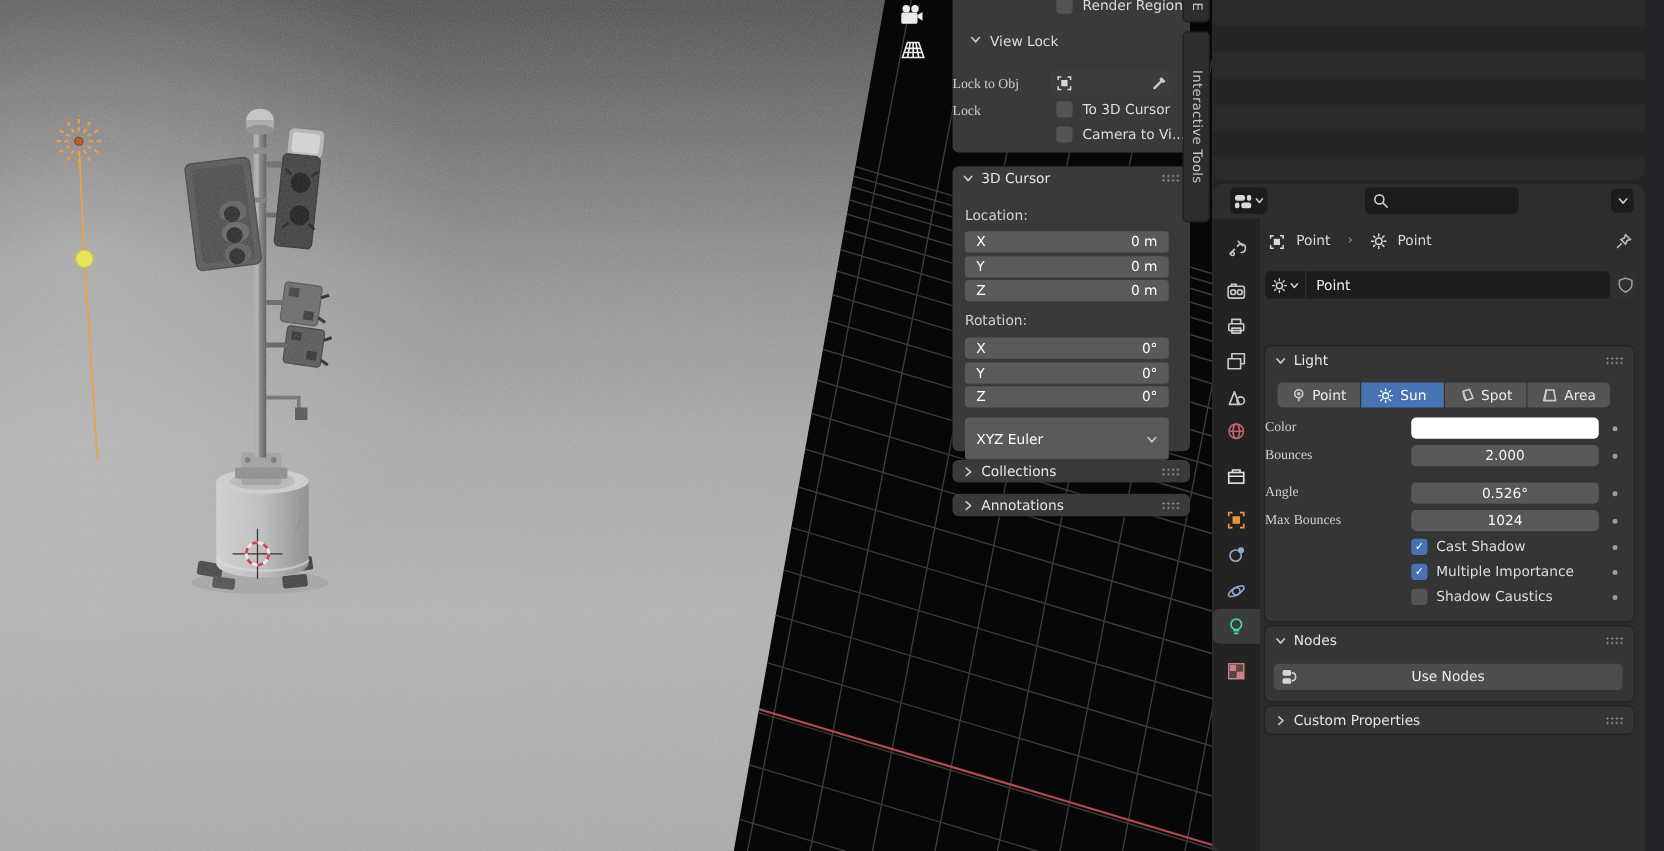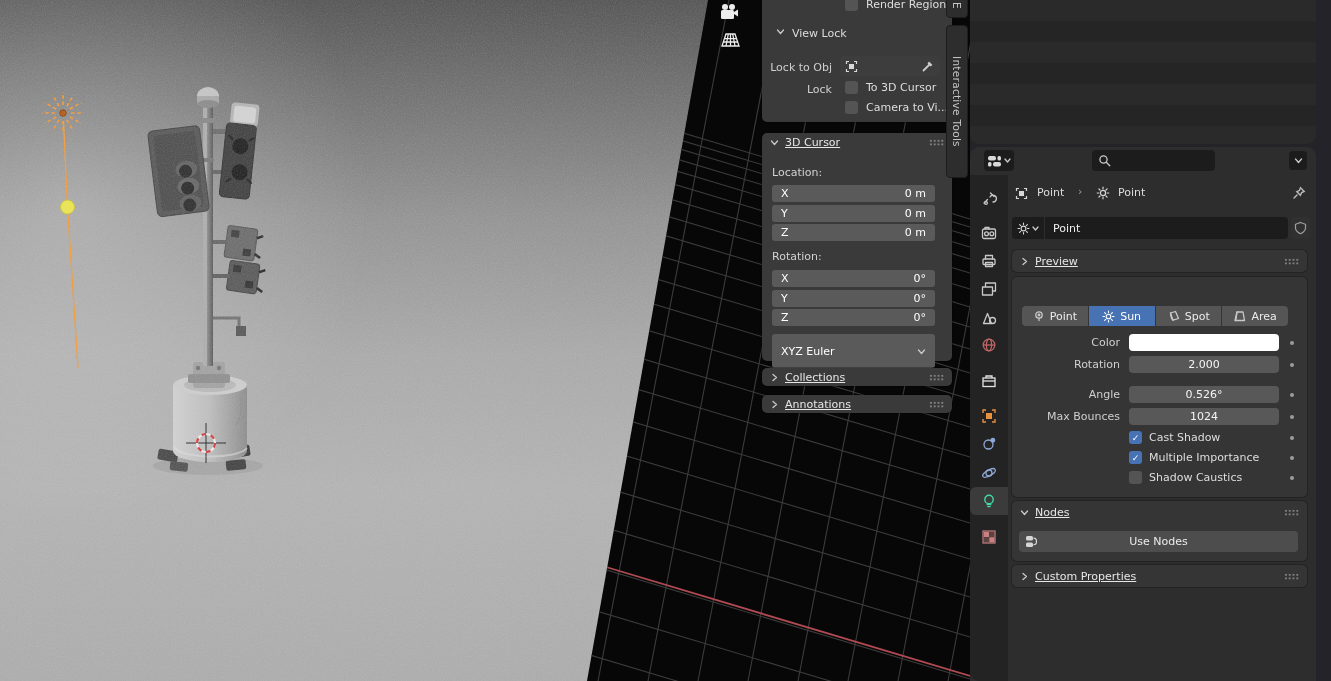--- a/index.html
+++ b/index.html
@@ -16,21 +16,21 @@
     left:0;top:0;width:970px;height:681px;overflow:hidden;
     background:linear-gradient(180deg,#575757 0%,#6f6f6f 12%,#949494 32%,#aaaaaa 52%,#b3b3b3 72%,#acacac 100%);
   }
   
   .bpanel{
     position:absolute;left:0;width:190px;
     background:#3a3a3a;border-radius:5px;
     box-shadow:0 0 0 1px rgba(0,0,0,.28);
   }
   .phead{height:18px;display:flex;align-items:center;gap:6px;padding:0 8px;color:#e6e6e6;}
-  .ptitle{white-space:nowrap;text-decoration:underline;}
+  .ptitle{white-space:nowrap;}
   .grip{
     margin-left:auto;width:15px;height:7px;opacity:.75;
     background-image:radial-gradient(circle,#9a9a9a .8px,transparent 1px);
     background-size:3.8px 3.6px;
   }
   .chev{width:9px;height:9px;display:inline-block;flex:0 0 auto;}
   .nfield{
     position:absolute;left:10px;width:163px;height:17px;background:#5a5a5a;border-radius:3px;
     display:flex;justify-content:space-between;align-items:center;
     padding:0 9px;box-sizing:border-box;color:#ffffff;
@@ -51,21 +51,21 @@
   #outliner{
     left:0;top:0;width:346px;height:144px;border-radius:0 0 9px 9px;
     background:repeating-linear-gradient(180deg,#2a2a2a 0 21px,#252525 21px 42px);
   }
   #props{left:0;top:147px;width:346px;height:534px;background:#2d2d2d;border-radius:9px 9px 0 0;}
   .hbtn{position:absolute;background:#1c1c1c;border-radius:4px;display:flex;align-items:center;justify-content:center;gap:2px;}
   #tabrail{position:absolute;left:0;top:28px;width:38px;height:506px;background:#232323;border-radius:0 0 0 9px;}
   .tabicon{position:absolute;left:11px;width:16px;height:16px;}
   #tab-active-bg{position:absolute;left:0;width:38px;height:28px;background:#3b3b3b;border-radius:6px 0 0 6px;}
   .ppanel{position:absolute;left:42px;width:295px;background:#353535;border-radius:5px;box-shadow:0 0 0 1px rgba(0,0,0,.22);}
-  .rlabel{position:absolute;text-align:right;color:#cfcfcf;white-space:nowrap;}
+  .rlabel{position:absolute;text-align:left;color:#cfcfcf;white-space:nowrap;font-family:Liberation Serif, serif;}
   .pfield{position:absolute;left:117px;width:150px;height:17px;background:#585858;border-radius:4px;
     display:flex;align-items:center;justify-content:center;color:#f5f5f5;}
   .kdot{position:absolute;left:278px;width:4px;height:4px;border-radius:50%;background:#9c9c9c;}
   .typebtns{position:absolute;left:10px;top:29px;width:266px;height:20px;display:flex;gap:1px;}
   .typebtn{flex:1;background:#555555;display:flex;align-items:center;justify-content:center;gap:5px;color:#ebebeb;}
   .typebtn:first-child{border-radius:4px 0 0 4px;}
   .typebtn:last-child{border-radius:0 4px 4px 0;}
   .typebtn.active{background:#4772b3;color:#ffffff;}
   .crow{position:absolute;left:117px;display:flex;align-items:flex-start;gap:7px;color:#dedede;white-space:nowrap;}
   svg{display:block;}
@@ -542,33 +542,31 @@
           </svg>
       </div>
       <span style="padding-left:8px;color:#f0f0f0">Point</span>
     </div>
     <div class="abs" style="left:321px;top:70px;width:19px;height:22px;background:#303030;border-radius:3px;display:flex;align-items:center;justify-content:center">
       <svg width="13" height="14">
         <path d="M6.5 1.5 L11.5 3.3 V7 C11.5 10.2 6.5 12.8 6.5 12.8 C6.5 12.8 1.5 10.2 1.5 7 V3.3 Z" fill="none" stroke="#9f9f9f" stroke-width="1.2"></path>
       </svg>
     </div>
 
-    <div class="ppanel" style="top:103px;height:22px">
+
+    <div class="ppanel" style="top:130px;height:220px">
       <div class="phead" style="height:22px">
         <span class="chev">
           <svg width="9" height="9">
-              <polyline points="3,1.5 6.5,4.5 3,7.5" class="icon-stroke"></polyline>
-            </svg>
-        </span>
-        <span class="ptitle">Preview</span>
+              <polyline points="1.5,3 4.5,6.5 7.5,3" class="icon-stroke"></polyline>
+            </svg>
+        </span>
+        <span class="ptitle">Light</span>
         <span class="grip"></span>
       </div>
-    </div>
-
-    <div class="ppanel" style="top:130px;height:220px">
 
       <div class="typebtns">
         <div class="typebtn">
           <svg width="12" height="12">
             <g class="icon-stroke" stroke-width="1.1">
                 <circle cx="6" cy="5" r="3.2"></circle>
                 <line x1="6" y1="8.5" x2="6" y2="10.5"></line>
                 <circle cx="6" cy="5" r="0.8" fill="#c9c9c9"></circle>
               </g>
           </svg>
@@ -600,21 +598,21 @@
               </g>
           </svg>
           <span>Area</span>
         </div>
       </div>
 
       <div class="rlabel" style="left:0;top:59px;width:108px">Color</div>
       <div class="pfield" style="top:57px;background:#ffffff"></div>
       <div class="kdot" style="top:64px"></div>
 
-      <div class="rlabel" style="left:0;top:81px;width:108px">Rotation</div>
+      <div class="rlabel" style="left:0;top:81px;width:108px">Bounces</div>
       <div class="pfield" style="top:79px">
         <span>2.000</span>
       </div>
       <div class="kdot" style="top:86px"></div>
 
       <div class="rlabel" style="left:0;top:111px;width:108px">Angle</div>
       <div class="pfield" style="top:109px">
         <span>0.526°</span>
       </div>
       <div class="kdot" style="top:116px"></div>

